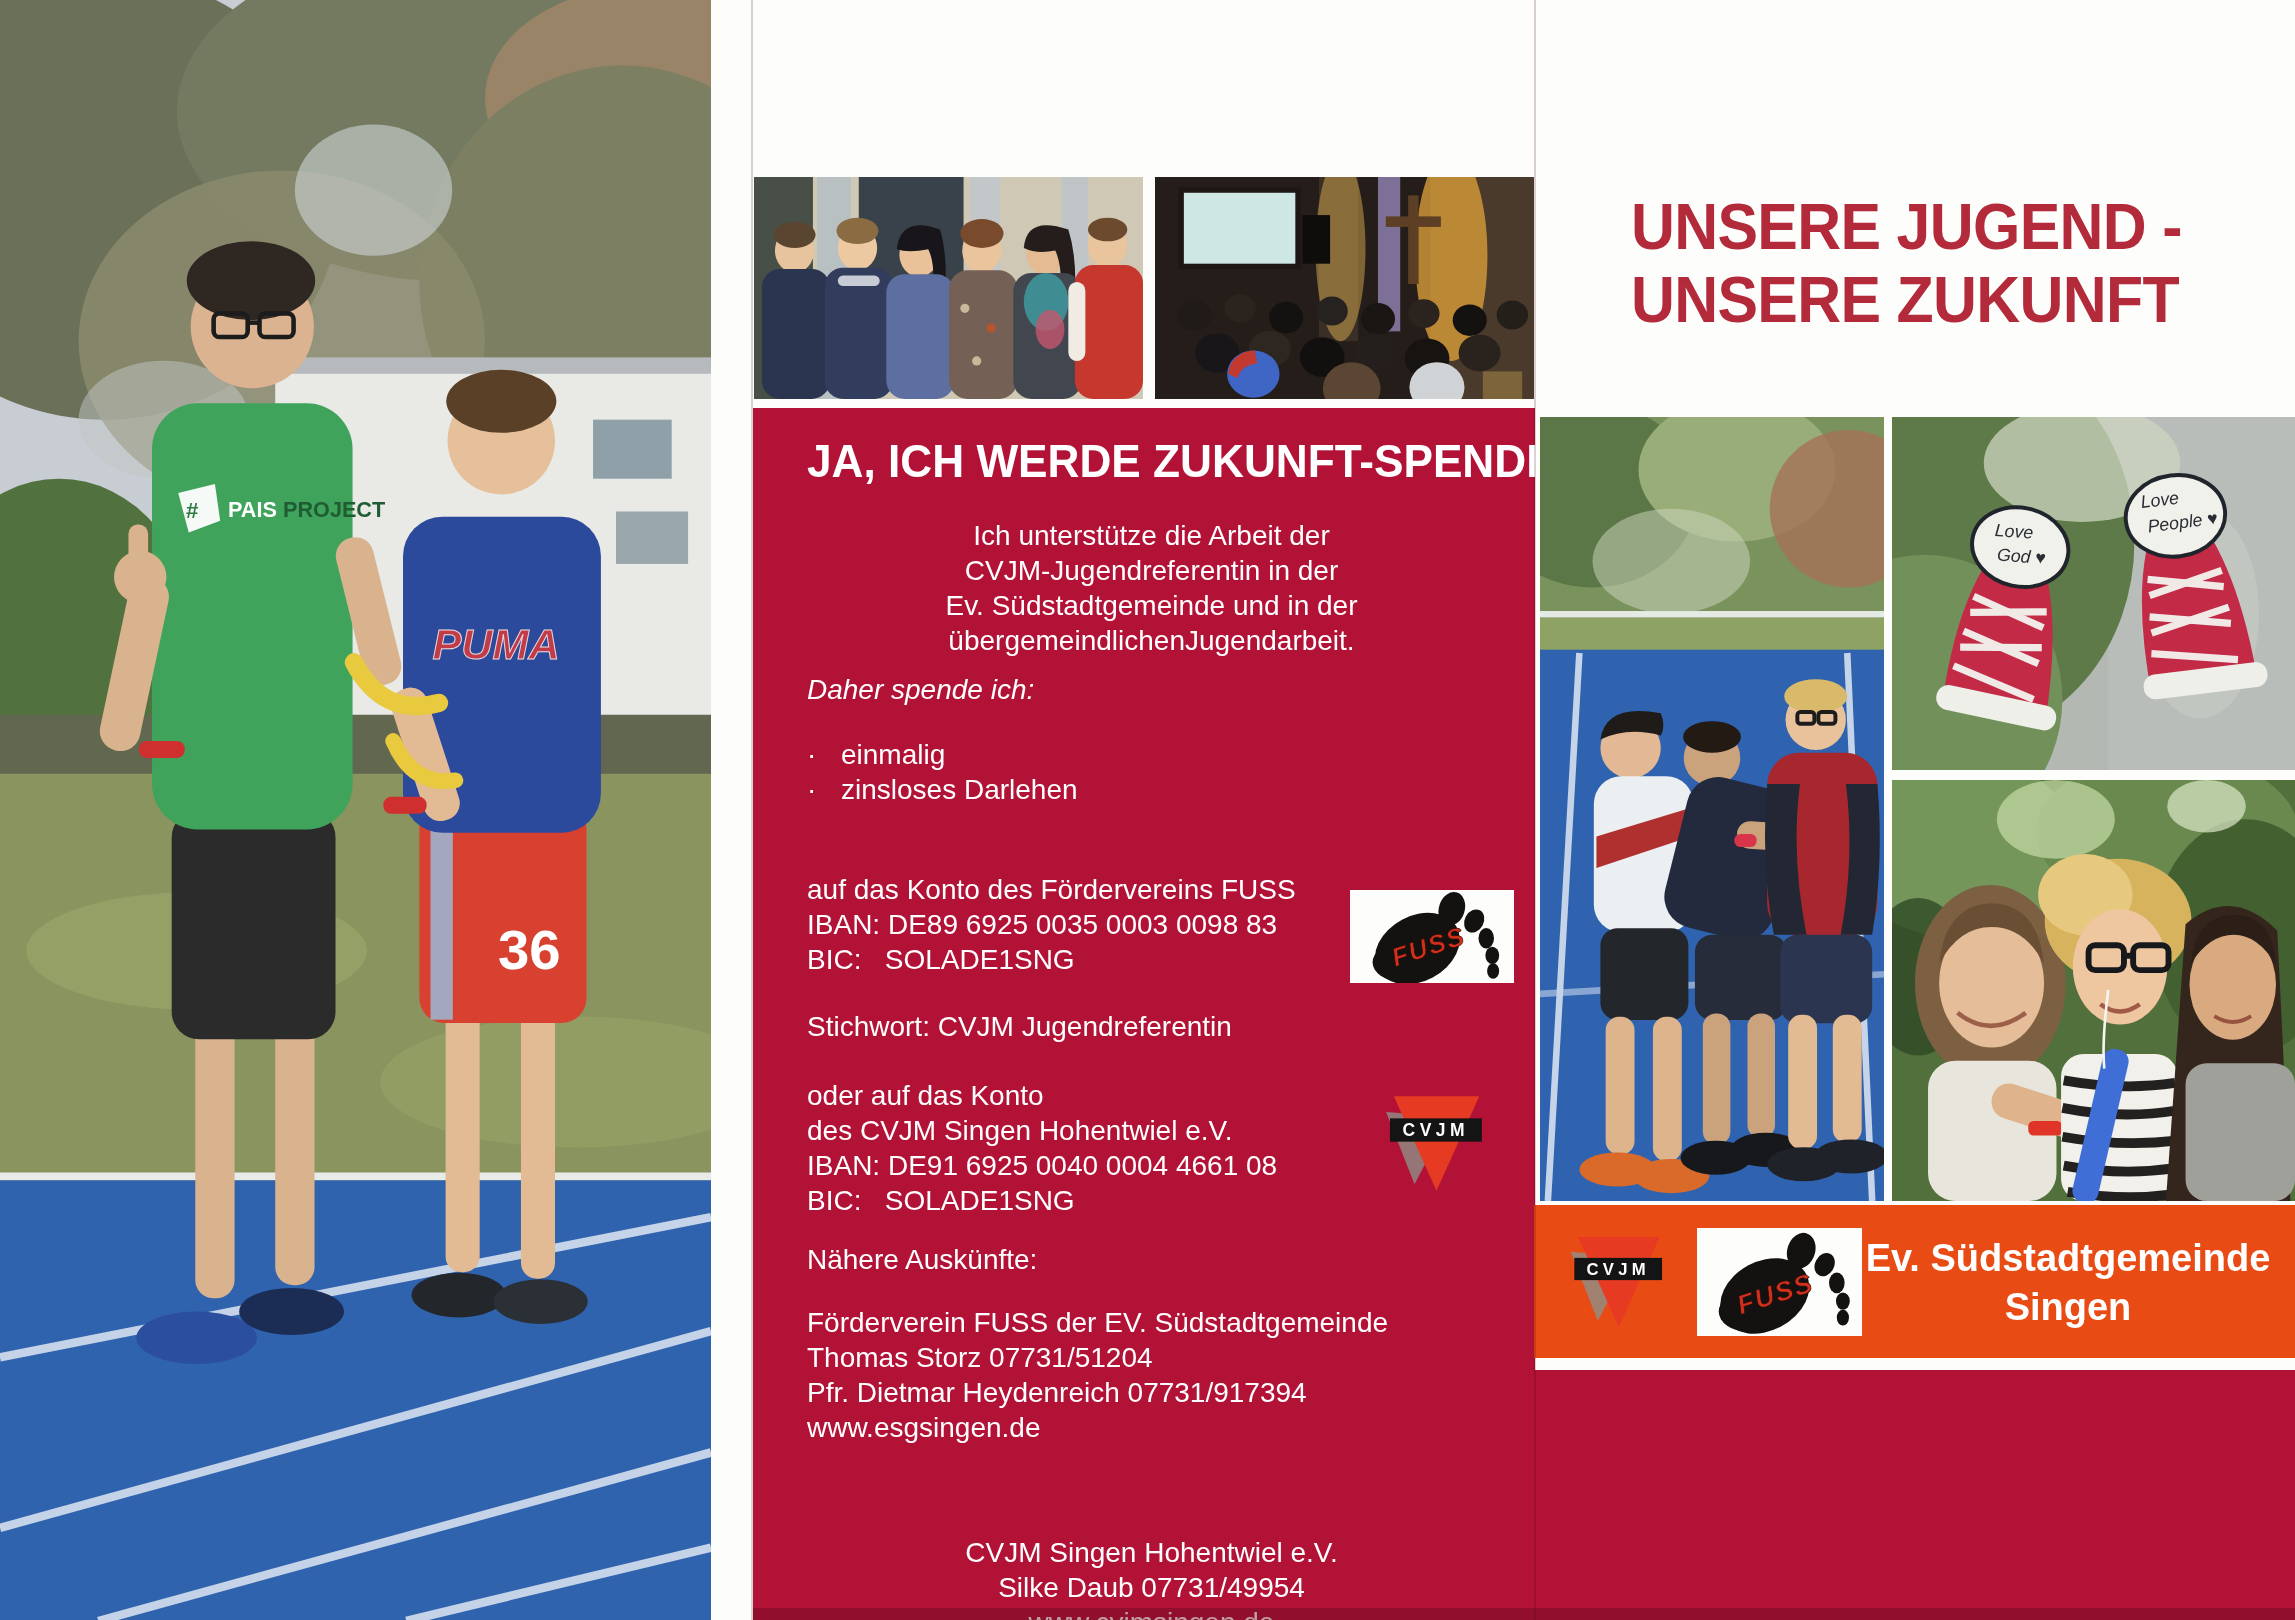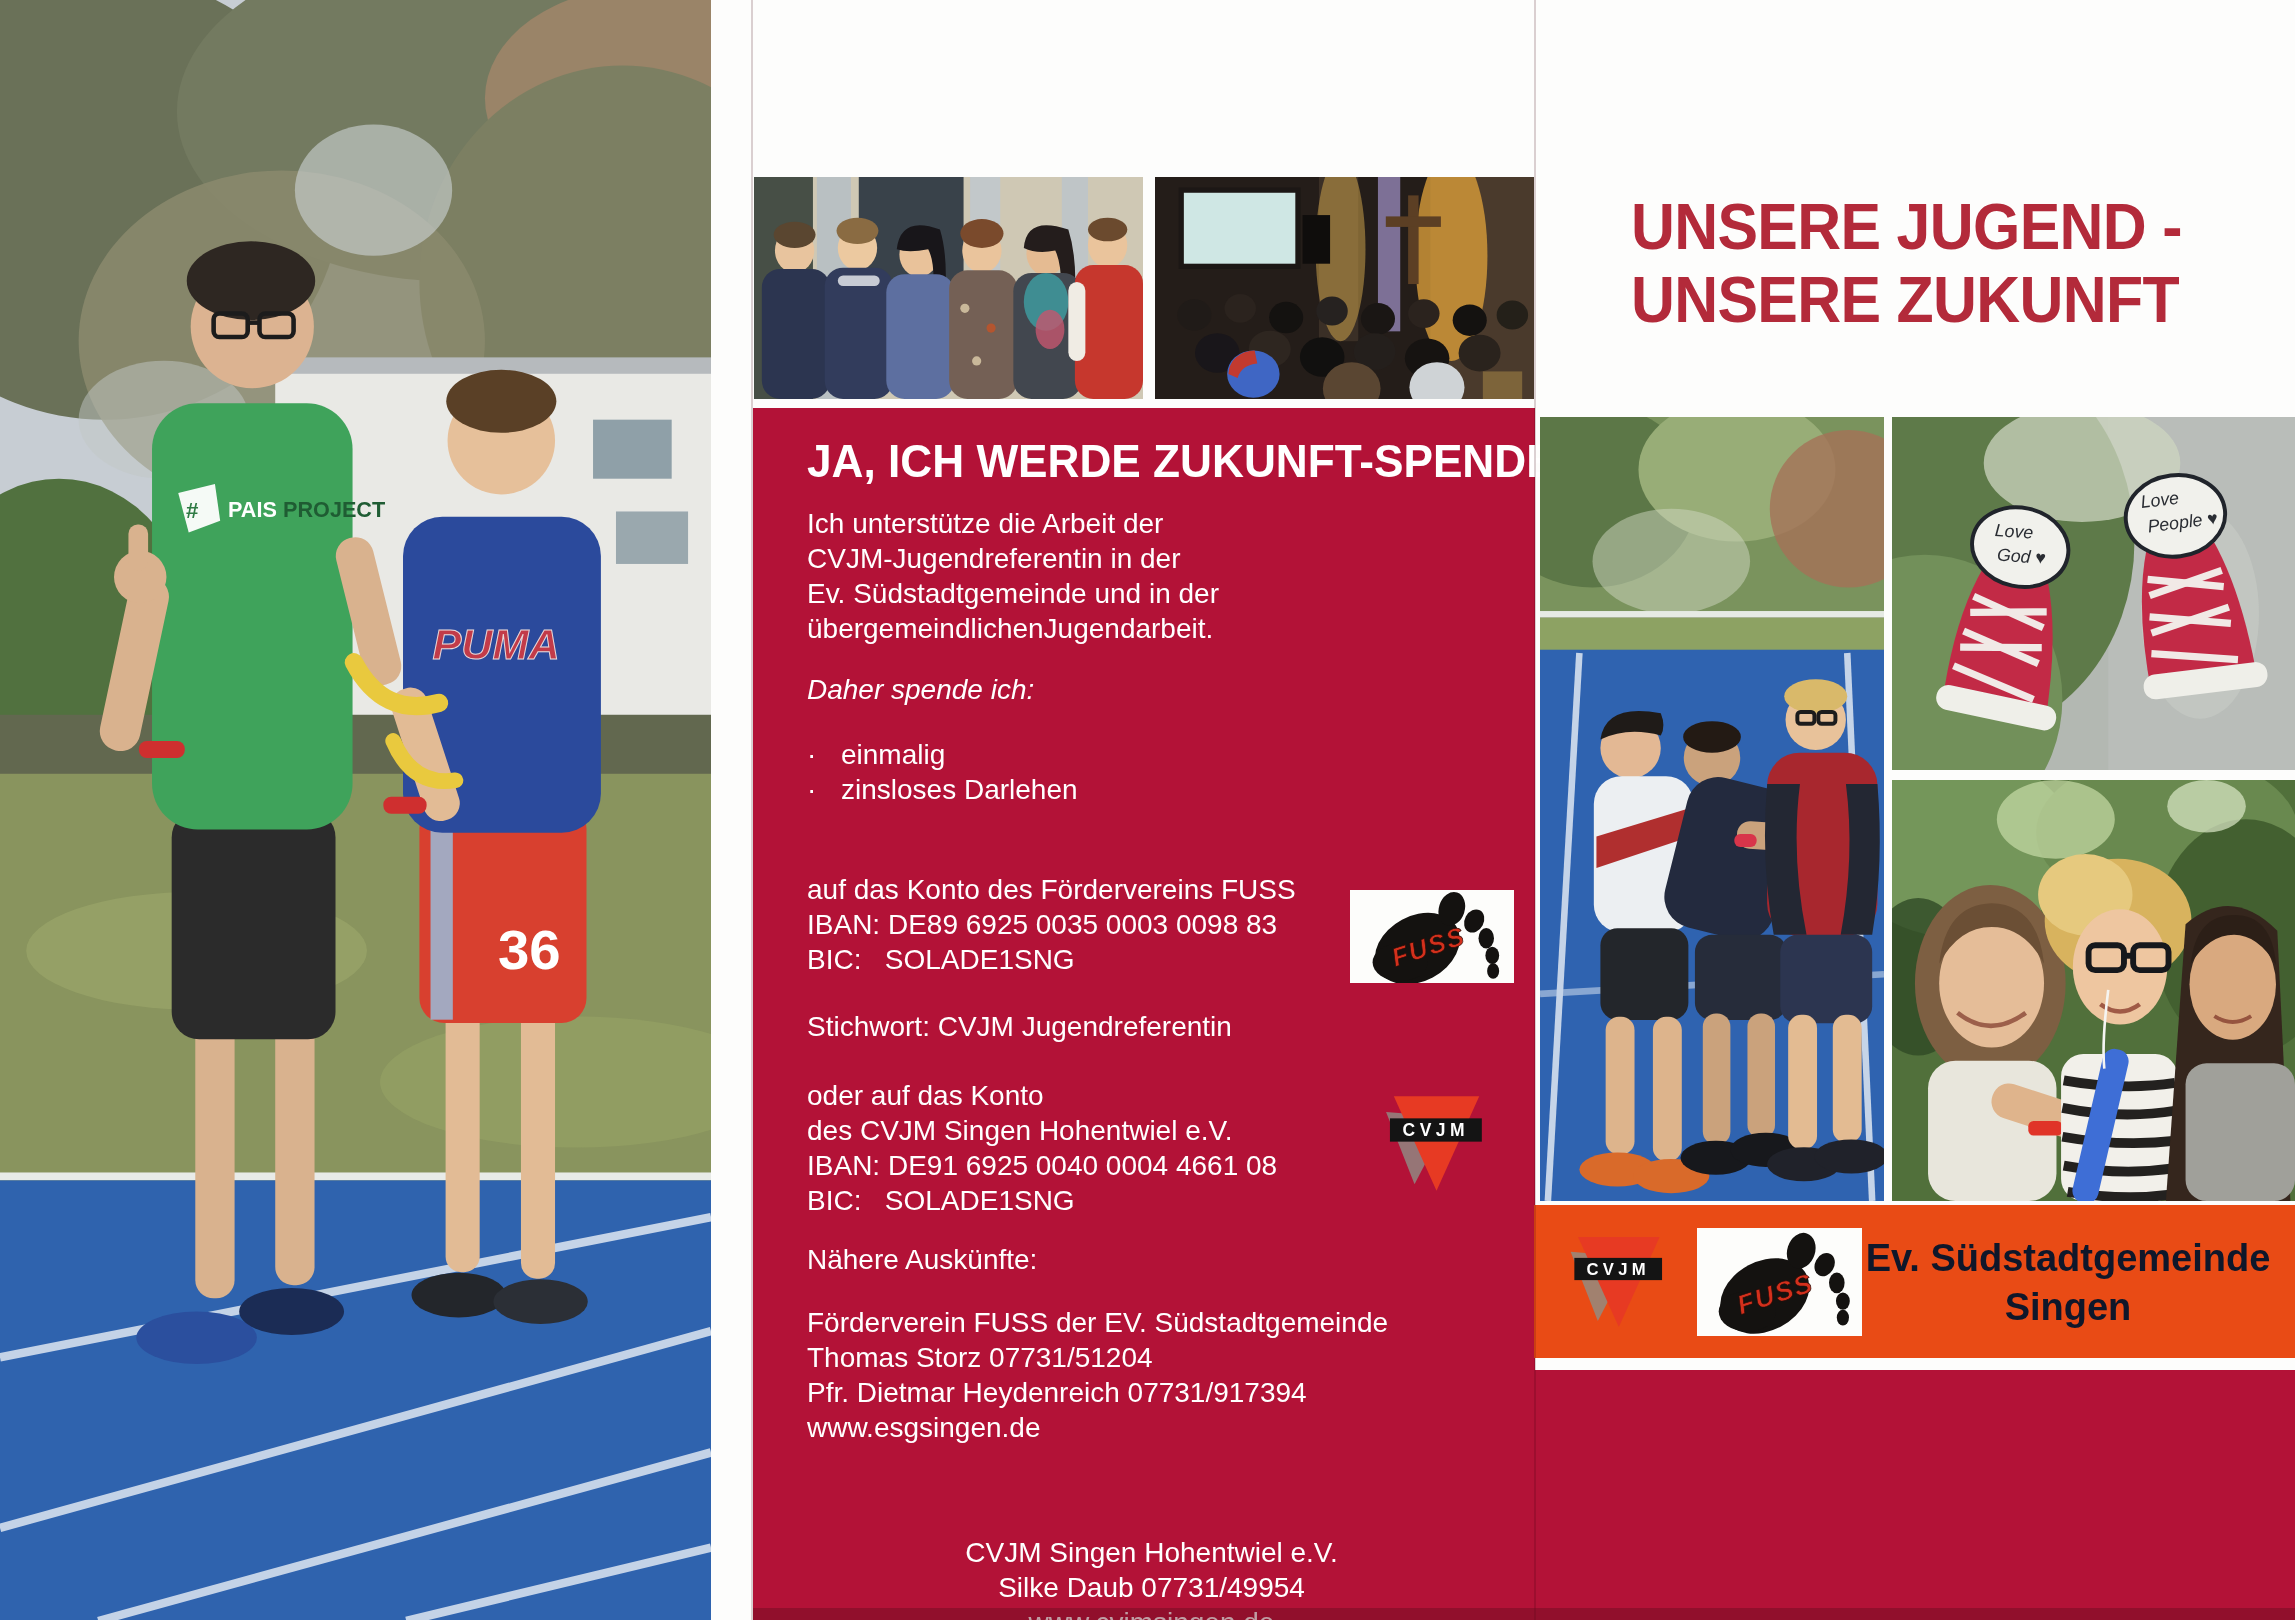--- a/index.html
+++ b/index.html
@@ -35,21 +35,21 @@
     color:#b32a3a;font-size:64px;font-weight:bold;line-height:73px;
     transform:scaleX(.95);transform-origin:left top;letter-spacing:-0.7px;
     white-space:nowrap;
   }
   .orange-band{
     position:absolute;left:1534px;top:1205px;width:761px;height:153px;
     background:#e94b15;
   }
   .band-text{
     position:absolute;left:308px;top:29px;width:452px;text-align:center;
-    color:#0f172a;font-size:38px;line-height:49px;font-weight:600;
+    color:#ffffff;font-size:38px;line-height:49px;font-weight:600;
   }
   .crimson-block{
     position:absolute;left:1534px;top:1370px;width:761px;height:250px;
     background:#b31237;
   }
   .fold-line{position:absolute;top:0;width:2px;height:1621px;background:rgba(60,0,12,.18);}
   .scan-shadow{position:absolute;left:753px;top:1608px;width:1543px;height:13px;background:rgba(95,12,28,.40);}
 </style>
 </head>
 <body>
@@ -204,21 +204,21 @@
         <ellipse cx="300" cy="322" rx="44" ry="40" fill="#5a4632"></ellipse>
         <ellipse cx="430" cy="320" rx="42" ry="38" fill="#cfd3d6"></ellipse>
         <rect x="500" y="296" width="60" height="42" fill="#8a6f3f" opacity=".8"></rect>
       </g>
     </svg>
   </div>
 
   <div class="mid-panel">
     <div class="block headline" style="top:25px;">JA, ICH WERDE ZUKUNFT-SPENDER</div>
 
-    <div class="block bodytxt" style="top:98px;">
+    <div class="block bodytxt" style="top:110px;text-align:center;">
       <div>Ich unterstütze die Arbeit der</div>
       <div>CVJM-Jugendreferentin in der</div>
       <div>Ev. Südstadtgemeinde und in der</div>
       <div>übergemeindlichenJugendarbeit.</div>
     </div>
 
     <div class="block bodytxt" style="top:264px;font-style:italic;">Daher spende ich:</div>
 
     <div class="block bodytxt" style="top:329px;">
       <div class="opt-row"><span class="dot">·</span><span>einmalig</span></div>

